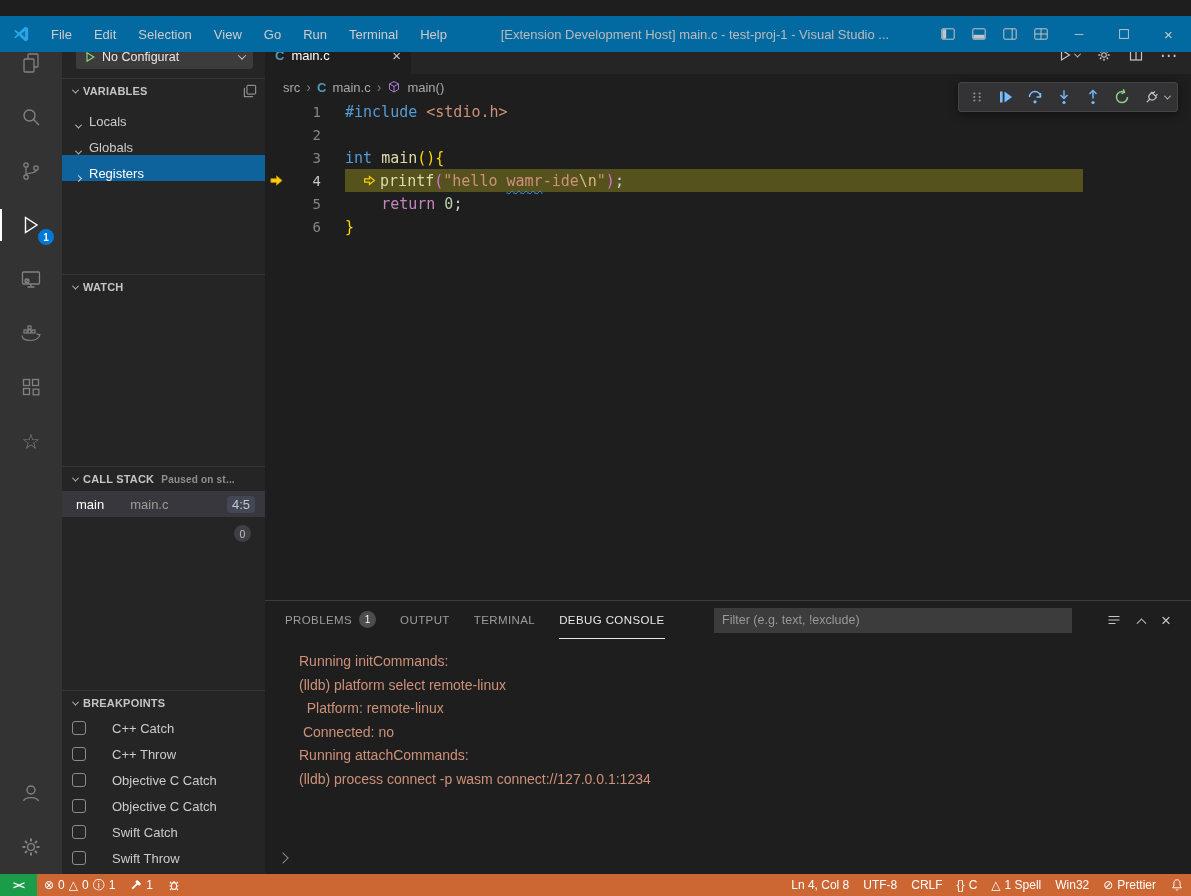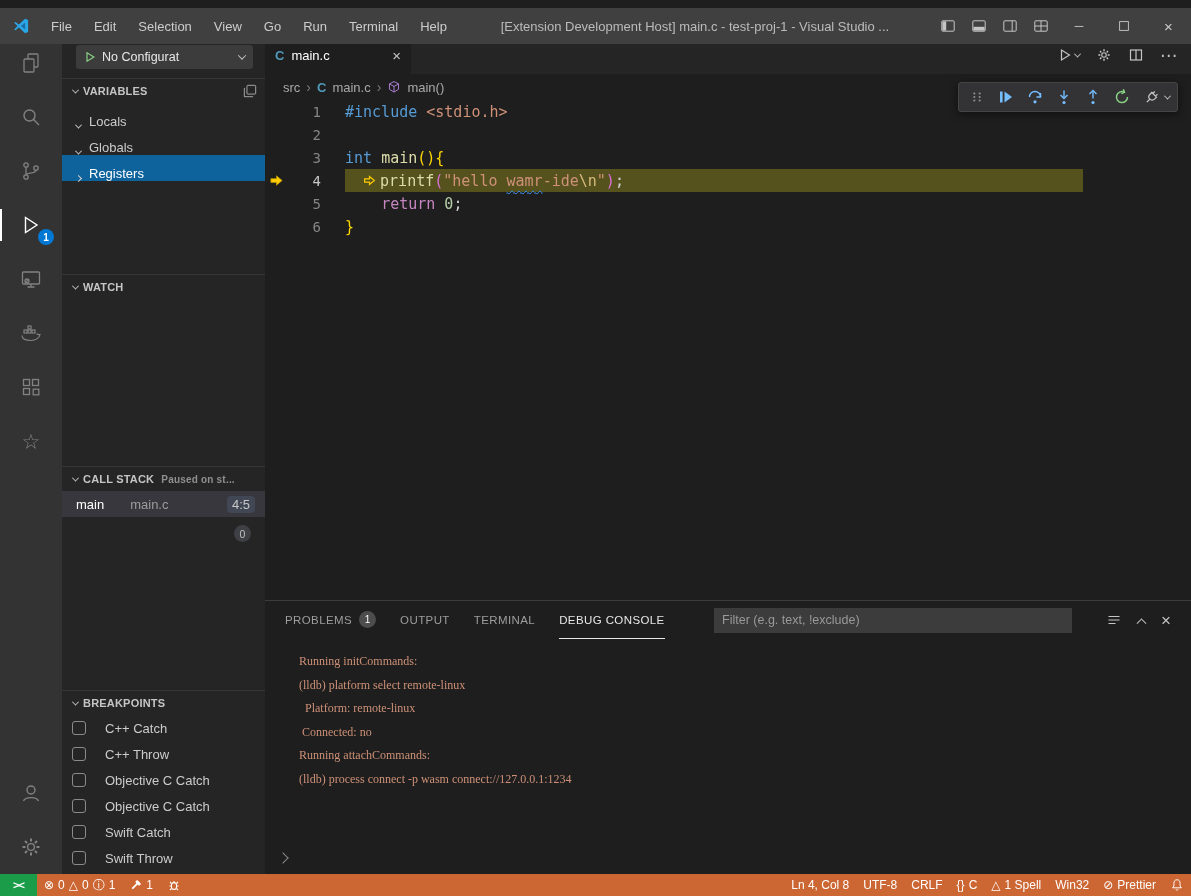--- a/index.html
+++ b/index.html
@@ -10,21 +10,21 @@
     font-family:"Liberation Sans","DejaVu Sans",sans-serif; font-size:13px;
     user-select:none;
   }
   svg{display:block}
   .chev{display:inline-block;width:7px;height:7px;border-right:1.5px solid currentColor;border-bottom:1.5px solid currentColor;flex:none}
   .chev.down{transform:rotate(45deg) translate(-1px,-1px)}
   .chev.right{transform:rotate(-45deg)}
   .chev.up{transform:rotate(-135deg) translate(-2px,-2px)}
 
   
-  .titlebar{position:absolute;top:8px;left:0;right:0;height:36px;background:#404040;display:flex;align-items:center;z-index:20}
+  .titlebar{position:absolute;top:16px;left:0;right:0;height:36px;background:#0369a1;display:flex;align-items:center;z-index:20}
   .tb-logo{margin:0 10px 0 12px}
   .menus{display:flex;height:100%}
   .menu{display:flex;align-items:center;padding:0 11px;color:#cccccc;cursor:default}
   .tb-title{flex:1;text-align:center;color:#bbbbbb;white-space:nowrap;overflow:hidden;text-overflow:ellipsis;padding:0 8px}
   .win-controls{display:flex;align-items:center;height:100%}
   .layout-btn{width:31px;height:100%;display:flex;align-items:center;justify-content:center;color:#c5c5c5}
   .win-btn{width:45px;height:100%;display:flex;align-items:center;justify-content:center;color:#cccccc;font-size:15px}
 
   
   .activitybar{position:absolute;left:0;top:36px;bottom:22px;width:62px;background:#333333;display:flex;flex-direction:column;z-index:10}
@@ -50,21 +50,21 @@
   .sec-header .hdr-status{margin-left:7px;font-weight:700;font-size:10px;color:#8f8f8f;white-space:nowrap;overflow:hidden;text-overflow:ellipsis}
   .sec-header .hdr-action{margin-left:auto;color:#b6b6b6}
   .tree-row{height:26px;flex:none;display:flex;align-items:flex-end;gap:8px;padding-left:14px;color:#cccccc;font-size:13px}
   .tree-row .chev{width:5px;height:5px;color:#cfcfcf}
   .tree-row.selected{background:var(--selection-bg,#0e639c);color:#ffffff}
   .cs-frame{height:26px;flex:none;display:flex;align-items:center;padding:0 10px 0 14px;background:#37373d;color:#fff;font-size:13px}
   .cs-file{color:#9d9d9d;margin-left:26px}
   .cs-pos{margin-left:auto;background:#414754;color:#c8c8c8;font-size:13px;padding:1px 5px;border-radius:4px}
   .cs-badge-row{display:flex;justify-content:flex-end;padding:8px 14px}
   .cs-badge{width:17px;height:17px;border-radius:50%;background:#3f3f46;color:#c0c0c0;font-size:10.5px;display:flex;align-items:center;justify-content:center}
-  .bp-row{height:26px;flex:none;display:flex;align-items:center;gap:19px;padding-left:10px;color:#cccccc}
+  .bp-row{height:26px;flex:none;display:flex;align-items:center;gap:26px;padding-left:10px;color:#cccccc}
   .bp-check{width:14px;height:14px;border:1px solid #8a8a8a;border-radius:3px;background:#252526;flex:none}
 
   
   .editor-area{position:absolute;left:265px;right:0;top:36px;bottom:22px;background:#1e1e1e}
   .tabbar{position:absolute;top:0;left:0;right:0;height:38px;background:#252526;display:flex;align-items:stretch}
   .tab{width:146px;background:#1e1e1e;display:flex;align-items:center;gap:7px;padding:0 10px;color:#ffffff}
   .c-icon{color:#519aba;font-weight:700;font-size:13px}
   .tab-close{margin-left:auto;color:#c5c5c5;font-size:15px}
   .editor-actions{margin-left:auto;display:flex;align-items:center;gap:16px;padding-right:14px;color:#c5c5c5}
   .breadcrumbs{position:absolute;top:38px;left:0;right:0;height:26px;display:flex;align-items:center;gap:6px;padding-left:18px;color:#a9a9a9;font-size:13px}
@@ -90,21 +90,21 @@
   
   .panel{position:absolute;left:0;right:0;top:564px;bottom:0;background:#1e1e1e;border-top:1px solid #3c3c3c}
   .panel-header{height:38px;display:flex;align-items:center;gap:24px;padding:0 10px 0 20px}
   .ptab{height:100%;display:flex;align-items:center;gap:7px;font-size:11.5px;letter-spacing:.4px;color:#9d9d9d;border-bottom:1px solid transparent}
   .ptab.active{color:#e7e7e7;border-bottom-color:#e7e7e7}
   .ptab-badge{width:17px;height:17px;border-radius:50%;background:#4d4d4d;color:#ffffff;font-size:10px;display:flex;align-items:center;justify-content:center}
   .panel-filter{margin-left:auto;width:358px;height:25px;background:#3c3c3c;border:none;outline:none;color:#cccccc;font-size:12.5px;padding:0 8px;font-family:inherit}
   .panel-filter::placeholder{color:#999999}
   .panel-icons{display:flex;align-items:center;gap:16px;padding:0 10px;color:#c5c5c5}
   .panel-close{font-size:17px;line-height:1}
-  .console{padding:11px 0 0 34px;font-family:Liberation Serif, serif;font-size:12px;line-height:23.5px;color:var(--console-fg,#ce9178)}
+  .console{padding:11px 0 0 34px;font-family:Liberation Sans, sans-serif;font-size:14px;line-height:23.5px;color:var(--console-fg,#ce9178)}
   .console div{white-space:pre}
   .repl{position:absolute;left:14px;bottom:9px;color:#8a8a8a}
   .repl .chev{width:8px;height:8px}
 
   
   .statusbar{position:absolute;left:0;right:0;bottom:0;height:22px;background:var(--statusbar-bg,#cc6633);display:flex;align-items:center;color:#ffffff;font-size:12px;z-index:30}
   .sb-remote{width:37px;height:100%;background:var(--remote-bg,#1a9c49);display:flex;align-items:center;justify-content:center;font-weight:700;font-size:11px;letter-spacing:-1px}
   .sb-item{display:flex;align-items:center;gap:4px;padding:0 7px;height:100%;white-space:nowrap}
   .sb-item .g{font-size:12px}
   .sb-right{margin-left:auto;display:flex;height:100%;align-items:center}

